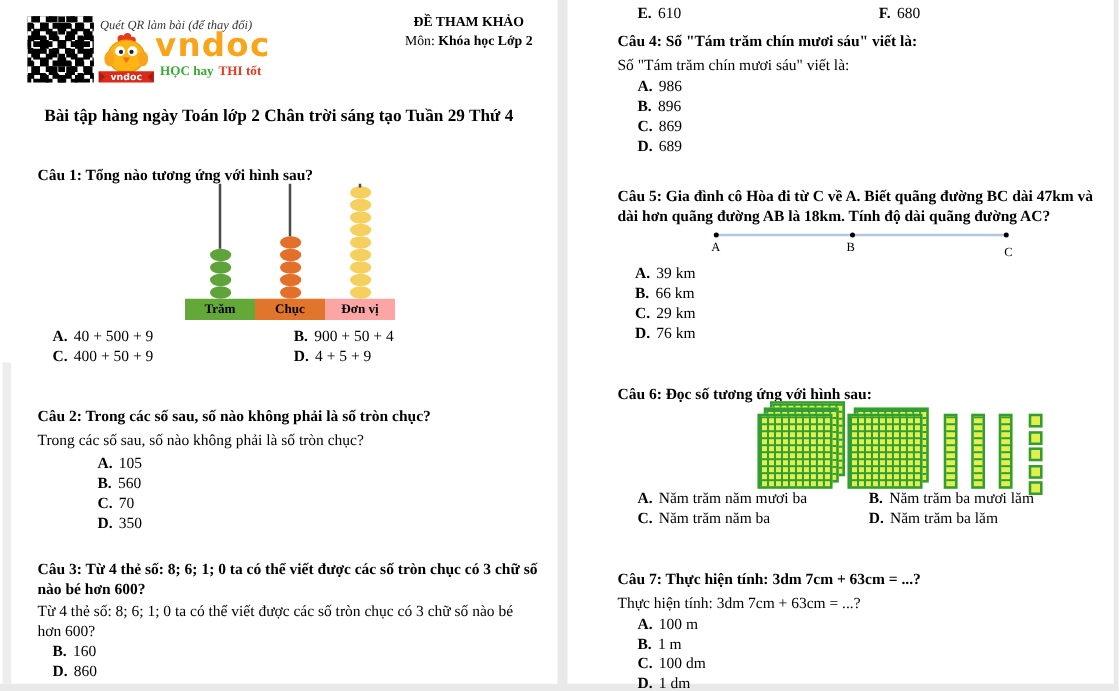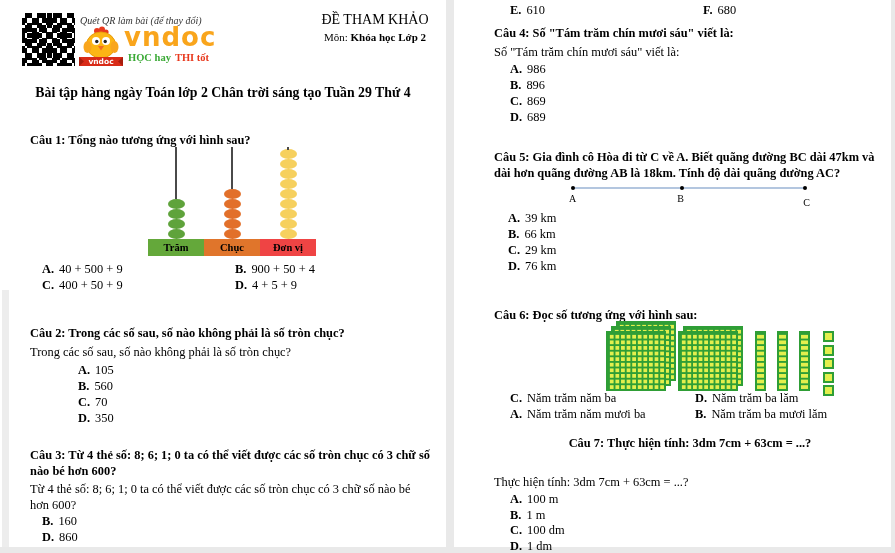--- a/index.html
+++ b/index.html
@@ -26,38 +26,38 @@
       background:
         repeating-conic-gradient(#000 0 25%, rgba(0,0,0,0) 0 50%) 0 0/10px 10px,
         repeating-conic-gradient(#000 0 25%, #fff 0 50%) 3px 5px/14px 14px;}
   .qr-caption{left:80px;top:15px;font-size:10px;font-style:italic;color:#333;text-align:right;}
   .brand{left:124px;top:22px;font-family:"DejaVu Sans",sans-serif;font-weight:800;
          font-size:26px;color:#f9a51c;letter-spacing:1px;}
   .tagline{left:128px;top:52px;font-family:Liberation Serif, serif;font-weight:bold;font-size:10.5px;}
   .tg-green{color:#3aa935;margin-right:4px;}
   .tg-red{color:#e8391d;}
   .exam{left:310px;top:12px;width:130px;text-align:center;}
-  .exam-type{font-weight:normal;font-size:14px;}
+  .exam-type{font-weight:bold;font-size:11px;}
   .exam-subject{font-size:11px;margin-top:3px;}
   .exam-subject b{font-weight:bold;}
   .title{left:0;top:85px;width:446px;text-align:center;font-weight:bold;font-size:13.8px;}
 
   
   .abacus{left:148px;top:147px;width:168px;}
   .rods{display:flex;height:92px;}
   .rod-col{width:56px;position:relative;display:flex;flex-direction:column;
            justify-content:flex-end;align-items:center;}
   .rod-line{position:absolute;top:0;left:27px;width:2px;background:#4a4a4a;}
   .line-a{height:52px;} .line-b{height:42px;} .line-c{height:3px;}
   .bead{width:17px;height:10px;border-radius:50%;}
   .bg-g{background:#5fa33b;} .bg-o{background:#e2702a;} .bg-y{background:#f6d05e;}
   .alabels{display:flex;}
   .alabel{width:56px;height:17px;display:flex;align-items:center;justify-content:center;
           font-weight:bold;font-size:10.5px;}
-  .lb-g{background:#64a83a;} .lb-o{background:#e0752b;} .lb-y{background:#ef4444;}
+  .lb-g{background:#64a83a;} .lb-o{background:#e0752b;} .lb-y{background:#fca5a5;}
 
   
   .seg{left:571px;top:183px;width:236px;height:28px;}
   .seg-line{position:absolute;top:4px;left:2px;right:2px;height:2px;background:#b3c6df;}
   .seg-dot{position:absolute;top:3px;width:4px;height:4px;border-radius:50%;background:#000;}
   .dot-a{left:0;} .dot-b{left:46%;} .dot-c{right:0;}
   .seg-lab{position:absolute;font-size:10px;}
   .lab-a{left:-2px;top:10px;} .lab-b{left:45%;top:10px;} .lab-c{right:-3px;top:14px;}
 
   
@@ -238,30 +238,30 @@
     <div class="ones">
       <div class="cube"></div>
       <div class="cube"></div>
       <div class="cube"></div>
       <div class="cube"></div>
       <div class="cube"></div>
     </div>
   </div>
   <div class="abs" style="left:510px;top:390px;">
     <div class="optrow">
+      <div class="cellL2 opt"><span class="ol">A.</span><span>Năm trăm năm mươi ba</span></div>
+      <div class="opt"><span class="ol">B.</span><span>Năm trăm ba mươi lăm</span></div>
+    </div>
+    <div class="optrow">
       <div class="cellL2 opt"><span class="ol">C.</span><span>Năm trăm năm ba</span></div>
       <div class="opt"><span class="ol">D.</span><span>Năm trăm ba lăm</span></div>
     </div>
-    <div class="optrow">
-      <div class="cellL2 opt"><span class="ol">A.</span><span>Năm trăm năm mươi ba</span></div>
-      <div class="opt"><span class="ol">B.</span><span>Năm trăm ba mươi lăm</span></div>
-    </div>
-  </div>
-
-  <div class="abs qhead" style="left:494px;top:436px;width:392px;text-align:center;">Câu 7: Thực hiện tính: 3dm 7cm + 63cm = ...?</div>
+  </div>
+
+  <div class="abs qhead" style="left:494px;top:456px;width:392px;">Câu 7: Thực hiện tính: 3dm 7cm + 63cm = ...?</div>
   <div class="abs qsub" style="left:494px;top:475px;width:392px;">Thực hiện tính: 3dm 7cm + 63cm = ...?</div>
   <div class="abs optlist" style="left:510px;top:491px;">
     <div class="opt" style="height:15.6px;"><span class="ol">A.</span><span>100 m</span></div>
     <div class="opt" style="height:15.6px;"><span class="ol">B.</span><span>1 m</span></div>
     <div class="opt" style="height:15.6px;"><span class="ol">C.</span><span>100 dm</span></div>
     <div class="opt" style="height:15.6px;"><span class="ol">D.</span><span>1 dm</span></div>
   </div>
 
 </div>
 

